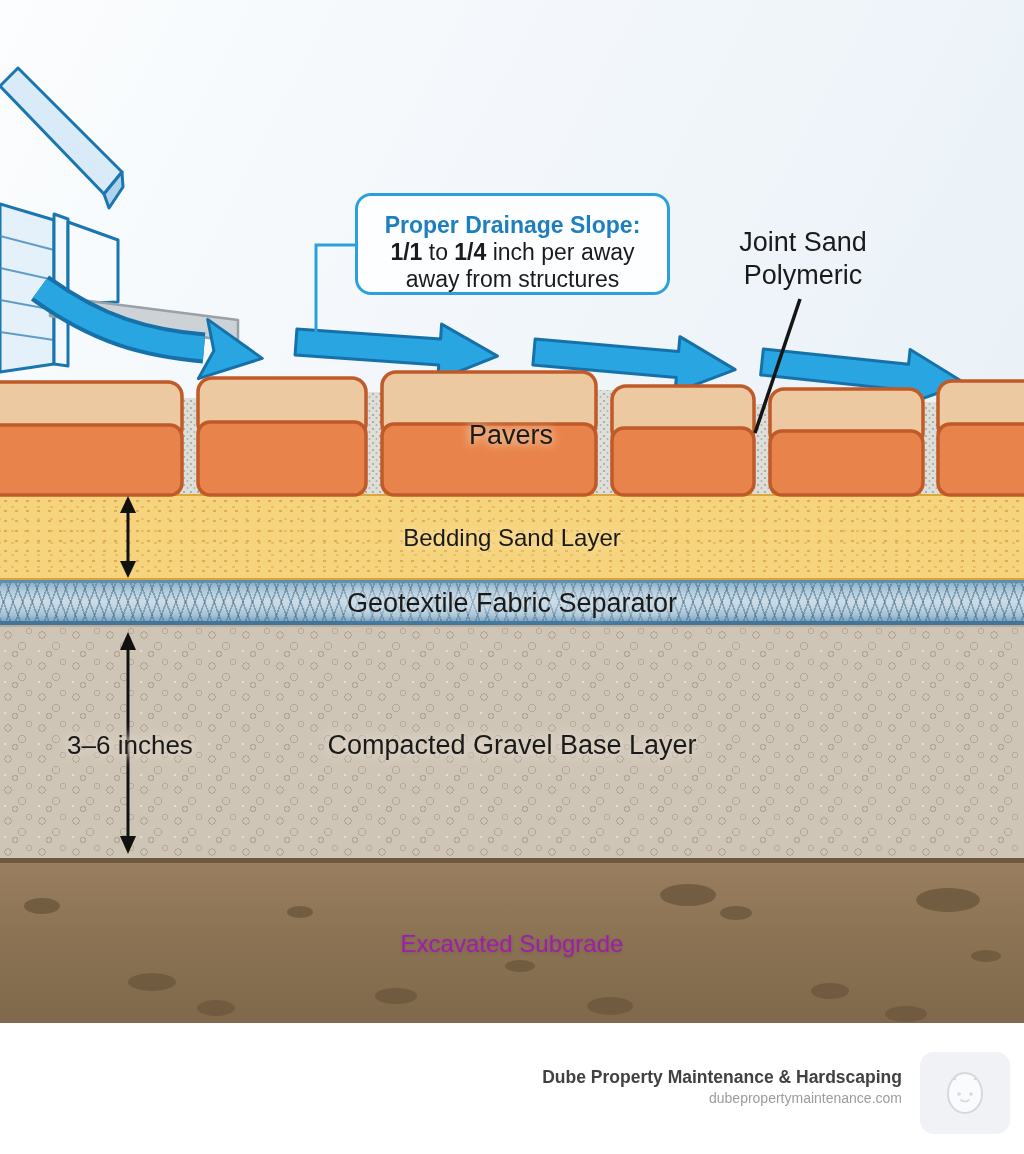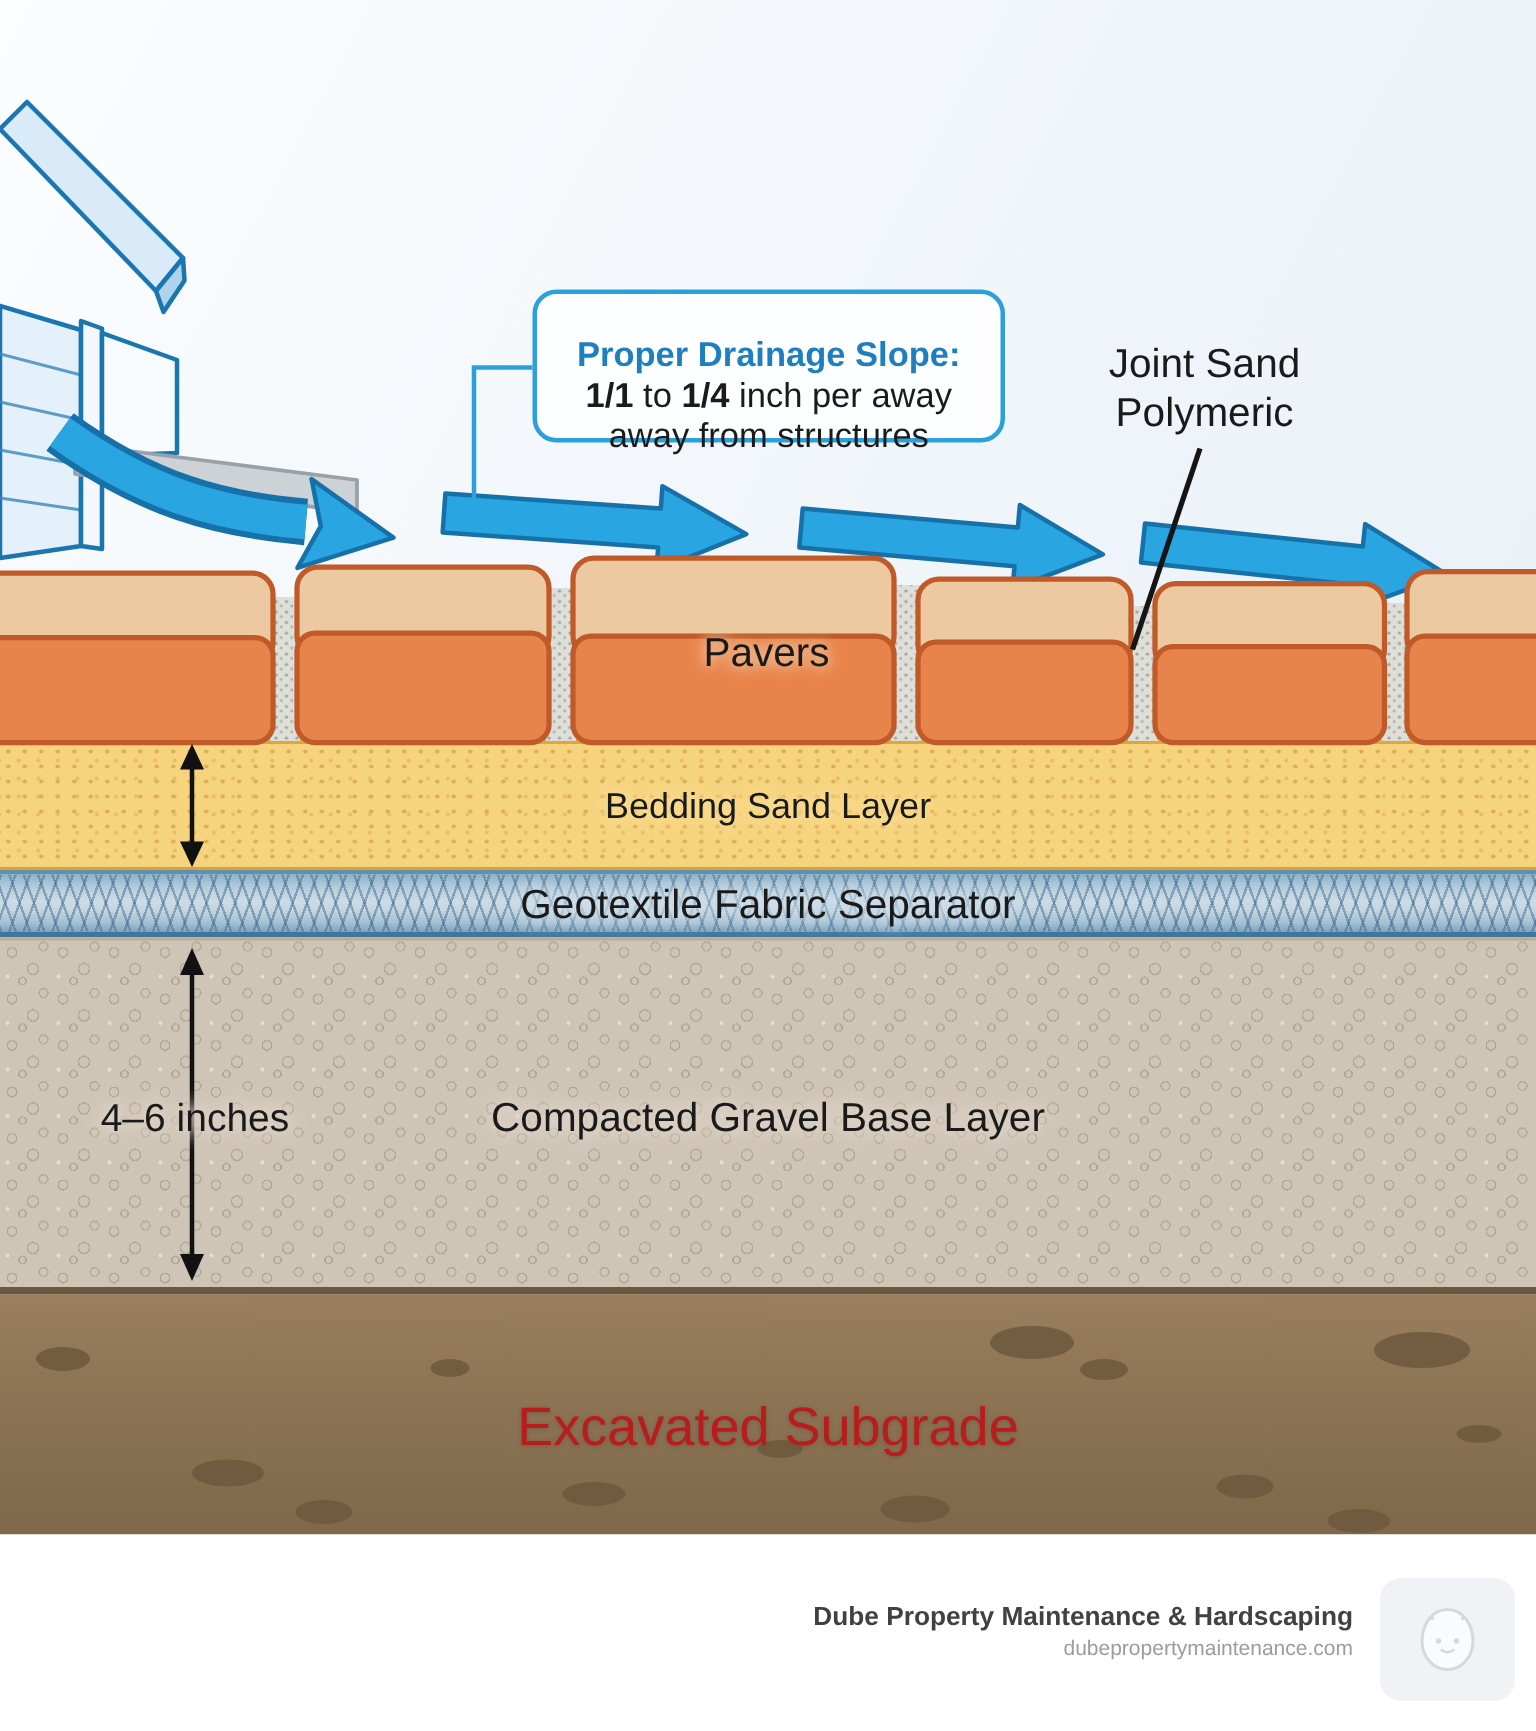--- a/index.html
+++ b/index.html
@@ -59,27 +59,27 @@
   .halo-geo{text-shadow:0 0 8px #cfdfe9,0 0 12px #cfdfe9,0 0 16px #cfdfe9;}
   .halo-gravel{text-shadow:0 0 8px #ded5c8,0 0 12px #ded5c8,0 0 16px #ded5c8,0 0 20px #ded5c8;}
   .halo-paver{text-shadow:0 0 8px #eecda6,0 0 12px #eecda6;}
   #pavers-label{left:431px;top:384px;width:160px;font-size:27px;margin-top:36px;}
   #polymeric-label{left:718px;top:226px;width:170px;font-size:27px;line-height:33px;}
   #bedding-label{left:312px;top:524px;width:400px;font-size:24px;}
   #bedding-measure{left:48px;top:526px;width:160px;font-size:26px;}
   #geotextile-label{left:287px;top:588px;width:450px;font-size:27px;}
   #gravel-label{left:287px;top:730px;width:450px;font-size:27px;}
   #gravel-measure{left:40px;top:730px;width:180px;font-size:26px;}
-  #subgrade-label{left:312px;top:930px;width:400px;font-size:36px;color:#b91c1c;
+  #subgrade-label{left:312px;top:930px;width:400px;font-size:24px;color:#a21caf;
     text-shadow:0 1px 3px rgba(80,62,42,.35);}
   
   #callout{
     position:absolute;z-index:40;left:355px;top:193px;width:315px;height:102px;
     box-sizing:border-box;border:3px solid #2ca0db;border-radius:16px;
-    background:#fcfeff;text-align:center;padding-top:27px;
+    background:#fcfeff;text-align:center;padding-top:16px;
     font-size:23px;line-height:27px;color:#1b1b1b;
   }
   #callout .title{font-weight:bold;color:#1e7fc0;}
   .b{font-weight:bold;}
   
   .footer-text{
     position:absolute;right:122px;top:1066px;z-index:30;text-align:right;
   }
   .footer-company{font-size:17.5px;font-weight:bold;color:#414141;line-height:22px;}
   .footer-site{font-size:14px;color:#9c9c9c;line-height:21px;}
@@ -221,21 +221,21 @@
   <div id="polymeric-label" class="lbl center">
     <div>Joint Sand</div>
     <div>Polymeric</div>
   </div>
 
   <div id="bedding-label" class="lbl center halo-sand">Bedding Sand Layer</div>
 
   <div id="geotextile-label" class="lbl center halo-geo">Geotextile Fabric Separator</div>
 
   <div id="gravel-label" class="lbl center halo-gravel">Compacted Gravel Base Layer</div>
-  <div id="gravel-measure" class="lbl center halo-gravel">4–6 inches</div>
+  <div id="gravel-measure" class="lbl center halo-gravel">3–6 inches</div>
 
   <div id="subgrade-label" class="lbl center">Excavated Subgrade</div>
 
   <div class="footer-text">
     <div class="footer-company">Dube Property Maintenance &amp; Hardscaping</div>
     <div class="footer-site">dubepropertymaintenance.com</div>
   </div>
   <div class="brand-tile">
     <svg width="46" height="52" viewBox="-23 -26 46 52">
       <path d="M0,-20 C 11,-20 17,-9 17,1 C 17,12 9,20 0,20 C -9,20 -17,12 -17,1 C -17,-9 -11,-20 0,-20 Z" fill="#fafbfc" stroke="#d5d8dd" stroke-width="2"></path>

